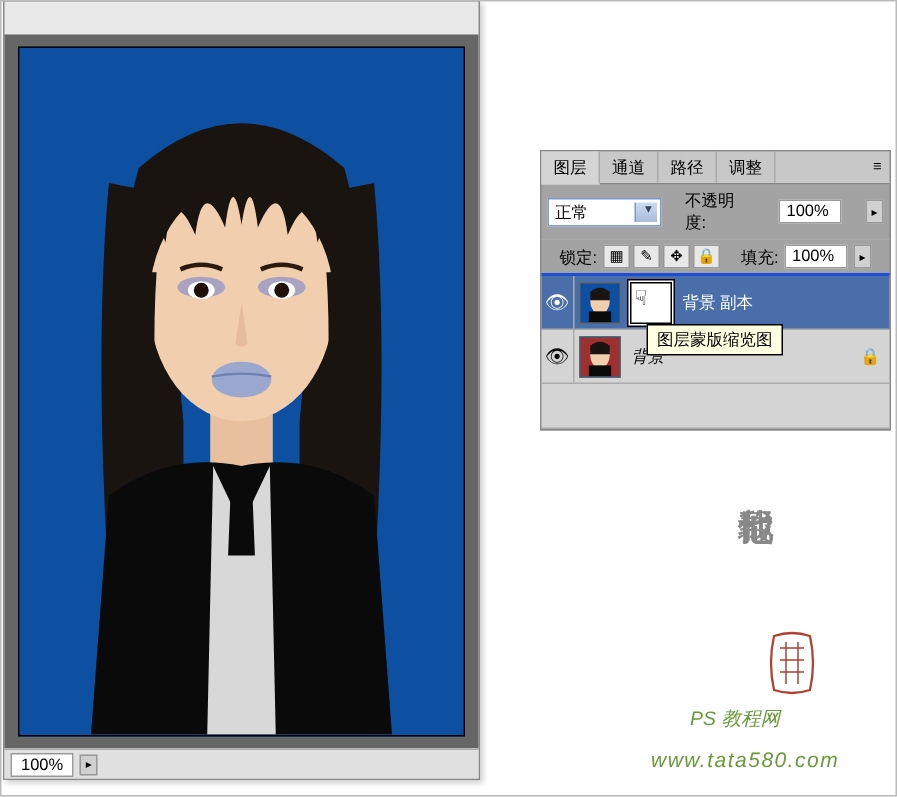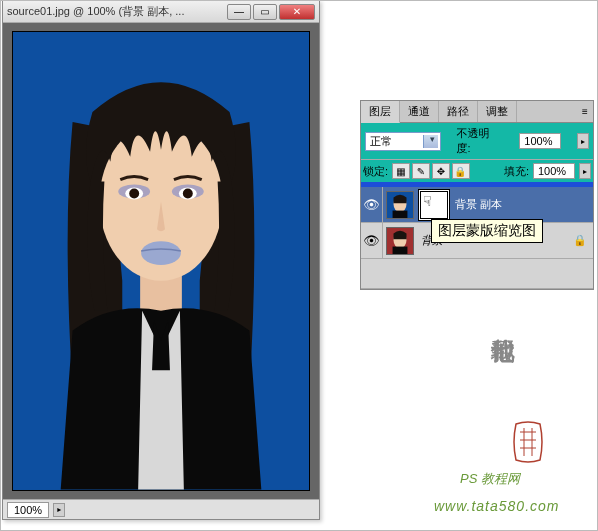--- a/index.html
+++ b/index.html
@@ -21,75 +21,67 @@
 
 .status-bar { position: absolute; bottom: 0; left: 0; right: 0; height: 20px; background: #e0e0e0; border-top: 1px solid #aaa; display: flex; align-items: center; padding: 0 4px; font-size: 11px; }
 .zoom-box { background: #fff; border: 1px solid #999; padding: 1px 6px; margin-right: 4px; }
 .status-arrow { width: 12px; height: 14px; background: #d0d0d0; border: 1px solid #999; margin-right: 2px; display: flex; align-items: center; justify-content: center; font-size: 8px; }
 
 
 .right-area { position: absolute; left: 360px; top: 0; right: 0; bottom: 0; }
 .forum-label { position: absolute; top: 4px; right: 10px; font-size: 11px; color: #888; }
 .forum-url { font-size: 10px; letter-spacing: 1px; }
 
-.layers-panel { position: absolute; top: 100px; left: 0; width: 234px; border: 1px solid #888; background: #14b8a6; }
+.layers-panel { position: absolute; top: 100px; left: 0; width: 234px; border: 1px solid #888; background: #a3a3a3; }
 .panel-tabs { display: flex; background: #c8c8c8; border-bottom: 1px solid #888; height: 22px; }
 .panel-tab { padding: 3px 8px; font-size: 11px; border-right: 1px solid #aaa; cursor: pointer; }
 .panel-tab.active { background: #d4d4d4; border-bottom: 1px solid #d4d4d4; margin-bottom: -1px; }
 .panel-menu { margin-left: auto; width: 16px; display: flex; align-items: center; justify-content: center; font-size: 10px; cursor: pointer; }
 
 .panel-row { display: flex; align-items: center; padding: 3px 4px; border-bottom: 1px solid #aaa; font-size: 11px; gap: 16px; }
 .blend-select { background: #fff; border: 1px solid #7a9acb; padding: 1px 18px 1px 4px; font-size: 11px; position: relative; width: 76px; }
 .blend-select::after { content: ""; position: absolute; right: 2px; top: 2px; bottom: 2px; width: 14px; background: linear-gradient(#cde,#abd); border-left: 1px solid #7a9acb; }
 .blend-select::before { content: "▾"; position: absolute; right: 5px; top: 1px; z-index: 1; font-size: 9px; color: #345; }
 .opacity-label { font-size: 11px; }
 .pct-box { background: #fff; border: 1px solid #999; padding: 1px 4px; width: 42px; font-size: 11px; }
 .pct-arrow { width: 12px; height: 16px; background: #d0d0d0; border: 1px solid #999; display: flex; align-items: center; justify-content: center; font-size: 8px; }
 
-.lock-row { display: flex; align-items: center; padding: 3px 2px; border-bottom: 5px solid #1d4ed8; font-size: 11px; gap: 4px; }
+.lock-row { display: flex; align-items: center; padding: 3px 12px; border-bottom: 2px solid #1d4ed8; font-size: 11px; gap: 4px; }
 .lock-icons { display: flex; gap: 2px; }
 .lock-icon { width: 18px; height: 16px; border: 1px solid #999; background: #e8e8e8; display: flex; align-items: center; justify-content: center; font-size: 10px; cursor: pointer; }
 
 .layer-list { background: #d4d4d4; }
 .layer-row { display: flex; align-items: center; height: 36px; border-bottom: 1px solid #aaa; font-size: 11px; position: relative; }
 .layer-row.selected { background: #4a6ea9; color: #fff; }
 .eye-col { width: 22px; height: 100%; border-right: 1px solid #aaa; display: flex; align-items: center; justify-content: center; font-size: 13px; cursor: pointer; }
 .thumb { width: 28px; height: 28px; border: 1px solid #666; margin: 0 3px; background: #1050a0; position: relative; overflow: hidden; }
 .thumb.mask { background: #fff; border: 1px solid #000; box-shadow: 0 0 0 1px #fff, 0 0 0 2px #000; }
 .thumb svg { width: 100%; height: 100%; }
 .layer-name { margin-left: 4px; }
 .layer-lock-badge { margin-left: auto; margin-right: 6px; font-size: 11px; }
 
-.tooltip { position: absolute; left: 70px; top: 32px; background: #ffffe1; border: 1px solid #000; padding: 2px 6px; font-size: 14px; color: #000; z-index: 10; white-space: nowrap; }
+.tooltip { position: absolute; left: 70px; top: 32px; background: #ffffe1; border: 1px solid #000; padding: 2px 6px; font-size: 11px; color: #000; z-index: 10; white-space: nowrap; }
 .cursor-hand { position: absolute; left: 62px; top: 6px; font-size: 14px; z-index: 11; color: #000; pointer-events: none; }
 
 .layer-empty { height: 30px; border-bottom: 1px solid #aaa; }
 
 
 .watermark { position: absolute; color: #aaa; font-family: "KaiTi", cursive; }
 .wm1 { left: 488px; top: 320px; font-size: 24px; writing-mode: vertical-rl; line-height: 1.2; color: #888; }
 .wm-seal { position: absolute; left: 510px; top: 420px; width: 36px; height: 44px; }
 .wm-seal svg { width: 100%; height: 100%; }
 .wm2 { position: absolute; left: 460px; top: 470px; font-size: 13px; color: #6a9a3a; font-style: italic; }
 .wm3 { position: absolute; left: 434px; top: 498px; font-size: 14px; color: #6a9a3a; font-style: italic; letter-spacing: 1px; }
 
 .border-frame { position: absolute; inset: 0; border: 1px solid #bbb; pointer-events: none; }
 </style>
 </head>
 <body>
 
 <div class="doc-window">
-  <div class="titlebar">
-    <span class="title">source01.jpg @ 100% (背景 副本, ...</span>
-    <div class="win-btns">
-      <div class="win-btn win-min">—</div>
-      <div class="win-btn win-max">▭</div>
-      <div class="win-btn win-close">✕</div>
-    </div>
-  </div>
   <div class="canvas-area">
     <div class="photo">
       <svg viewBox="0 0 298 460">
         <rect width="298" height="460" fill="#0d4fa0"></rect>
 
         <path d="M60 90 Q50 200 60 360 Q80 440 110 450 L110 250 Q100 150 110 100 Z" fill="#1a1410"></path>
         <path d="M238 90 Q248 200 238 360 Q218 440 188 450 L188 250 Q198 150 188 100 Z" fill="#1a1410"></path>
 
         <rect x="128" y="240" width="42" height="50" fill="#e8c0a0"></rect>
 

